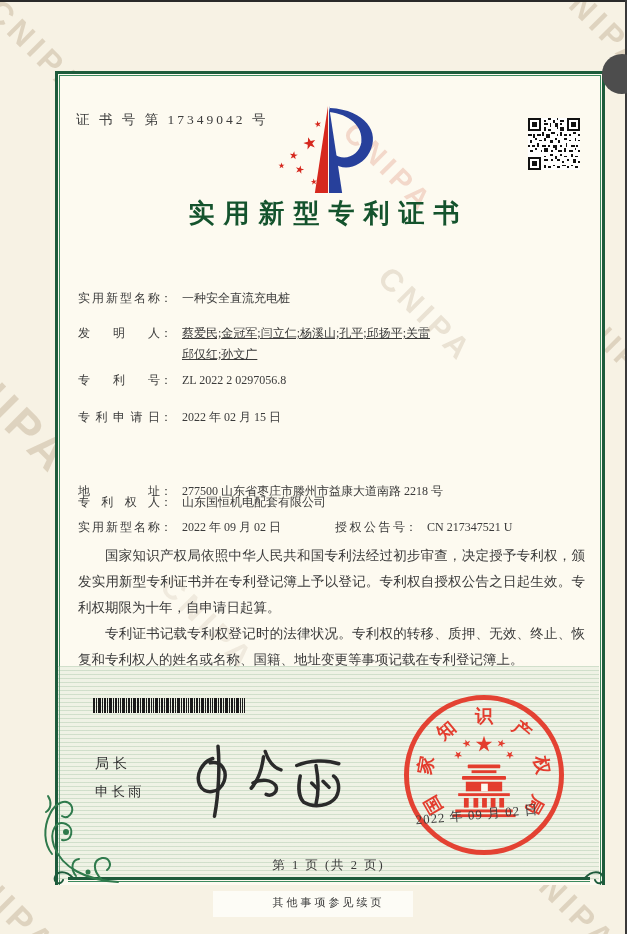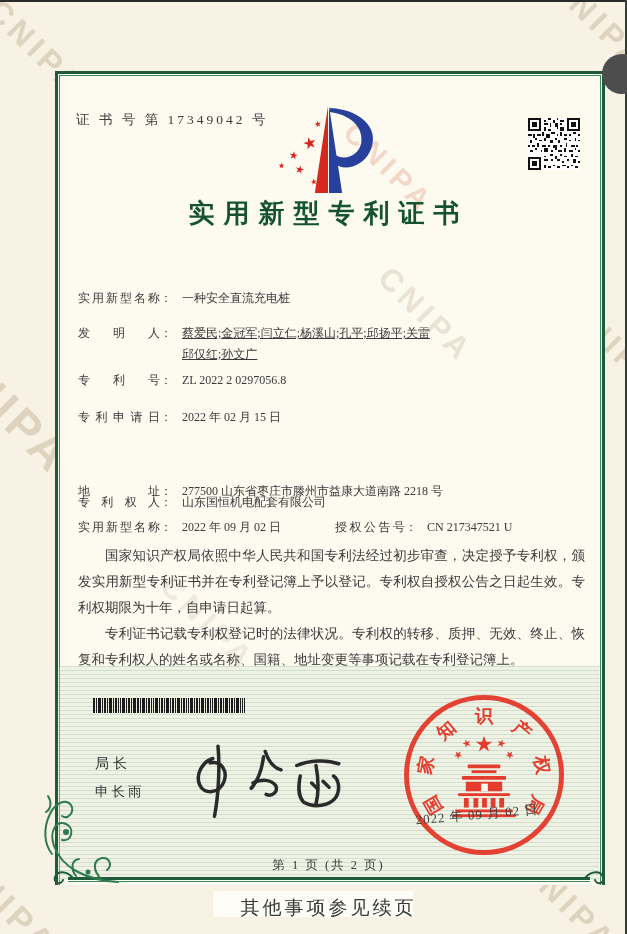--- a/index.html
+++ b/index.html
@@ -71,21 +71,21 @@
 
   
   .page-info{left:58px;top:857px;width:541px;text-align:center;font-size:12.5px;letter-spacing:2px;
              color:#3a3a3a;z-index:6;}
   .bottom-line{left:68px;top:877px;width:522px;height:6px;z-index:6;}
   .bottom-line .l1{height:2.5px;background:#1d5b3b;}
   .bottom-line .l2{height:1px;background:#3c8a5e;margin-top:1.5px;}
   .corner-flourish{left:38px;top:788px;z-index:7;}
   .curl{z-index:7;}
   .cont-box{left:213px;top:891px;width:200px;height:26px;background:#fdfcf6;z-index:6;}
-  .cont-note{left:58px;top:895px;width:541px;text-align:center;font-size:19px;letter-spacing:3px;
+  .cont-note{left:58px;top:895px;width:541px;text-align:center;font-size:11px;letter-spacing:3px;
              color:#3a3a3a;z-index:7;}
 
   .logo{left:272px;top:102px;z-index:6;}
   .qr{left:528px;top:118px;z-index:6;}
   .corner-dot{left:602px;top:54px;width:40px;height:40px;border-radius:50%;background:#4d4d4d;z-index:41;}
 </style>
 </head>
 <body>
 
 <div class="page">

